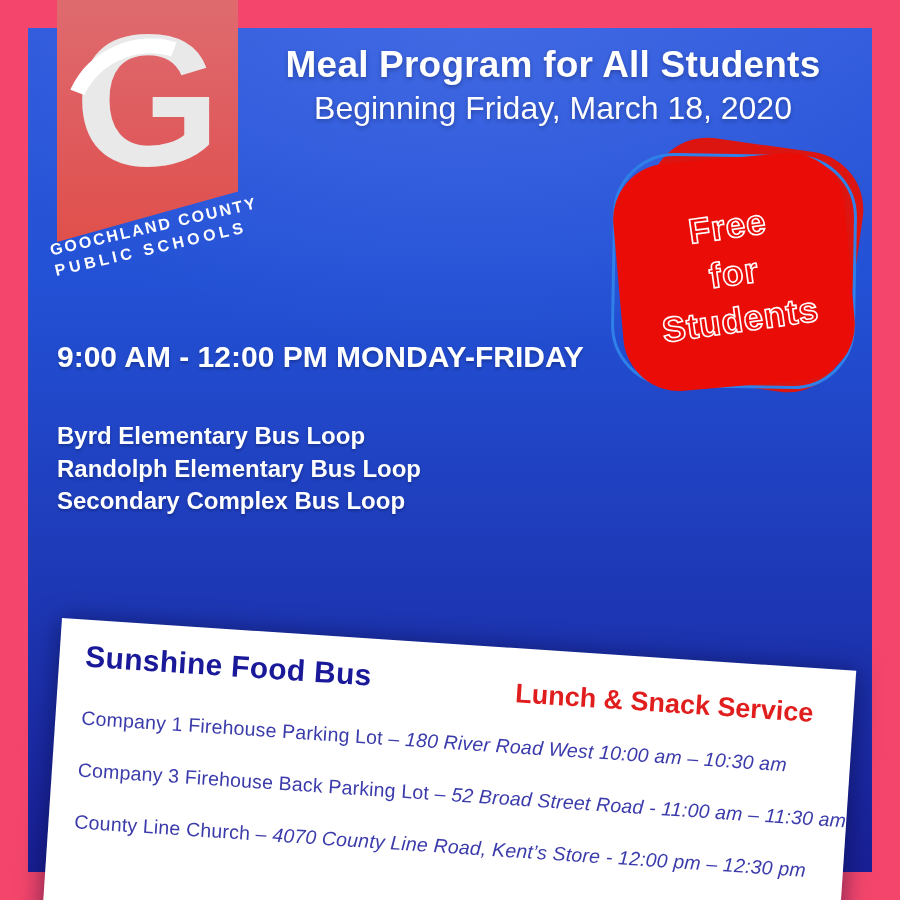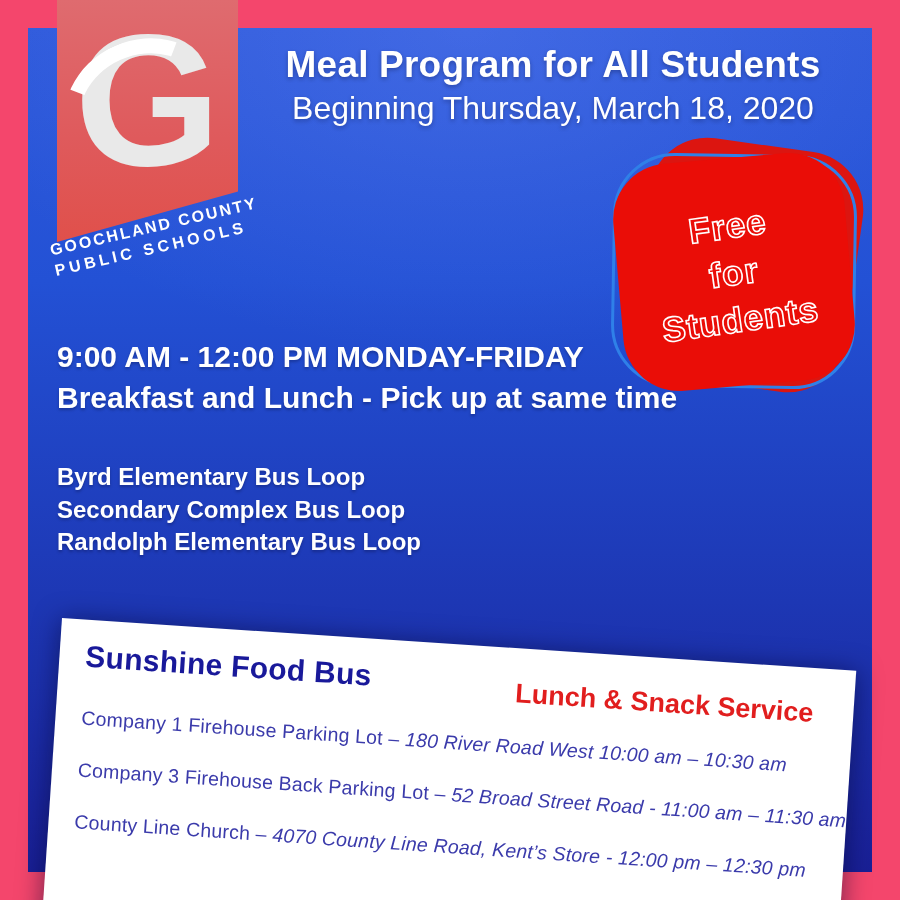--- a/index.html
+++ b/index.html
@@ -101,42 +101,41 @@
     <div class="logo-g">G</div>
     <div class="logo-swoosh"></div>
   </div>
   <div class="logo-name">
     <div class="l1">GOOCHLAND COUNTY</div>
     <div class="l2">PUBLIC SCHOOLS</div>
   </div>
 
   <div class="header">
     <div class="title">Meal Program for All Students</div>
-    <div class="subtitle">Beginning Thursday, March 18, 2020</div>
+    <div class="subtitle">Beginning Friday, March 18, 2020</div>
   </div>
 
   <div class="badge-wrap">
     <div class="badge-back"></div>
     <div class="badge-outline"></div>
     <div class="badge-front">
       <div class="badge-text">
         <div>Free</div>
         <div>for</div>
         <div>Students</div>
       </div>
     </div>
   </div>
 
   <div class="schedule">
     <div class="line">9:00 AM - 12:00 PM MONDAY-FRIDAY</div>
-    <div class="line">Breakfast and Lunch - Pick up at same time</div>
     <div class="locations">
       <div class="loc">Byrd Elementary Bus Loop</div>
+      <div class="loc">Randolph Elementary Bus Loop</div>
       <div class="loc">Secondary Complex Bus Loop</div>
-      <div class="loc">Randolph Elementary Bus Loop</div>
     </div>
   </div>
 
   <div class="card">
     <div class="card-header">
       <div class="card-title">Sunshine Food Bus</div>
       <div class="card-service">Lunch &amp; Snack Service</div>
     </div>
     <div class="stops">
       <div class="stop"><span>Company 1 Firehouse Parking Lot – </span><span class="detail">180 River Road West 10:00 am – 10:30 am</span></div>

